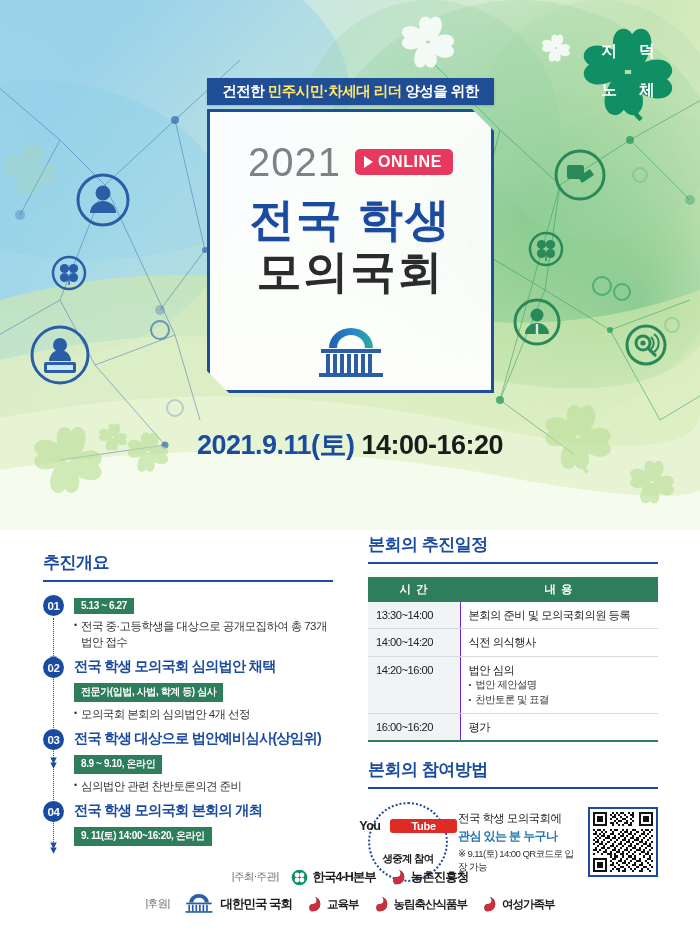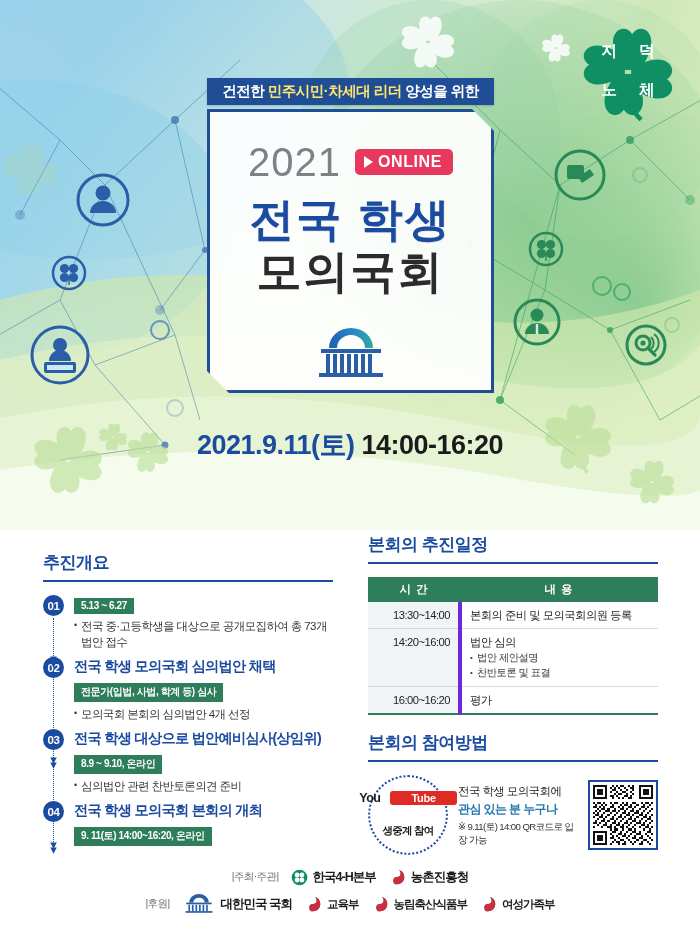--- a/index.html
+++ b/index.html
@@ -171,22 +171,22 @@
     padding: 5px 0; letter-spacing: 1px;
     border: none;
   }
   .sched-table th.c-time { width: 92px; }
   .sched-table td {
     padding: 5px 8px; vertical-align: top;
     border-bottom: 1px solid #d5dbe0;
     letter-spacing: -.5px; line-height: 1.45;
   }
   .sched-table td.c-time {
-    text-align: right; background: #f1f4f6; white-space: nowrap;
-    border-right: 4px solid #6d28d9; font-size: 11.2px; margin-left: 28px;
+    text-align: left; background: #f1f4f6; white-space: nowrap;
+    border-right: 1px solid #6d28d9; font-size: 11.2px; margin-left: 28px;
   }
   .sched-table tr:last-child td { border-bottom: 2px solid #2e7d5b; }
   .sub-b { font-size: 10.3px; color: #3a3a3a; padding-left: 7px; position: relative; }
   .sub-b:before { content:"•"; position:absolute; left:0; top:0; font-size:8px; line-height:1.75; }
 
   
   .join-wrap { margin-top: 13px; display: flex; align-items: center; gap: 10px; }
   .yt-circle {
     width: 76px; height: 76px; border-radius: 50%;
     border: 2px dotted #1b4ba0;
@@ -554,20 +554,26 @@
           <tr>
             <th class="c-time">시 간</th>
             <th>내 용</th>
           </tr>
         </thead>
         <tbody>
           <tr>
             <td class="c-time">13:30~14:00</td>
             <td>
               <div>본회의 준비 및 모의국회의원 등록</div>
+            </td>
+          </tr>
+          <tr>
+            <td class="c-time">14:00~14:20</td>
+            <td>
+              <div>식전 의식행사</div>
             </td>
           </tr>
           <tr>
             <td class="c-time">14:20~16:00</td>
             <td>
               <div>법안 심의</div>
               <div class="sub-b">법안 제안설명</div>
               <div class="sub-b">찬반토론 및 표결</div>
             </td>
           </tr>

